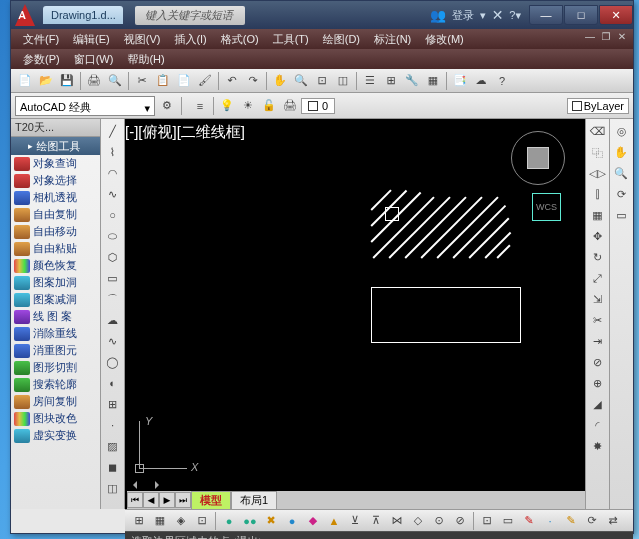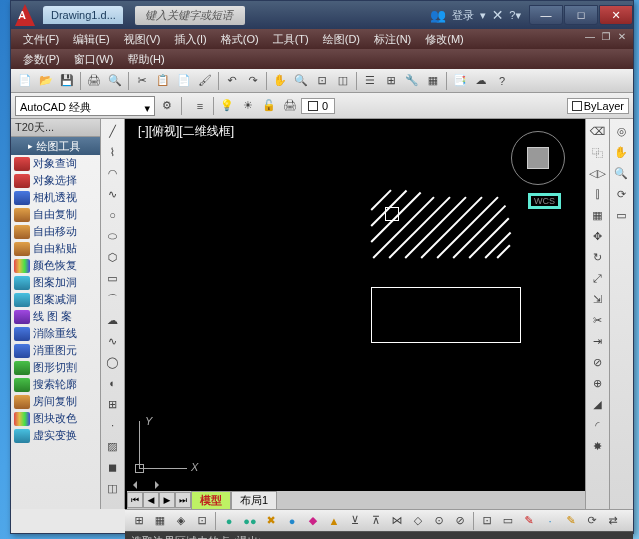--- a/index.html
+++ b/index.html
@@ -38,25 +38,25 @@
 .ic-red{background:linear-gradient(#e04848,#a02828)}
 .ic-blue{background:linear-gradient(#4878e0,#2848a0)}
 .ic-green{background:linear-gradient(#48c048,#288028)}
 .ic-orange{background:linear-gradient(#e0a048,#a06028)}
 .ic-purple{background:linear-gradient(#a048e0,#6028a0)}
 .ic-rainbow{background:linear-gradient(90deg,#e04848,#e0c048,#48e048,#4848e0)}
 .ic-cyan{background:linear-gradient(#48c0e0,#2880a0)}
 .vtoolbar{width:24px;background:linear-gradient(#f0f0f0,#d8d8d8);border-right:1px solid #999;display:flex;flex-direction:column;align-items:center;padding:2px 0;gap:1px}
 .vtb-btn{width:20px;height:20px;display:flex;align-items:center;justify-content:center;cursor:pointer;color:#444;border:1px solid transparent}
 .canvas-area{flex:1;background:#000;position:relative;overflow:hidden}
-.canvas-label{position:absolute;left:13px;top:4px;color:#fff;font-size:12px}
+.canvas-label{position:absolute;left:0;top:4px;color:#fff;font-size:15px}
 .viewcube{position:absolute;right:20px;top:12px;width:54px;height:54px}
 .viewcube-ring{width:54px;height:54px;border:1px solid #888;border-radius:50%;position:absolute}
 .viewcube-box{position:absolute;left:16px;top:16px;width:22px;height:22px;background:#999;border:1px solid #ccc}
-.wcs-label{position:absolute;right:24px;top:74px;color:#888;font-size:9px;border:3px solid #5eead4;padding:0 3px}
+.wcs-label{position:absolute;right:24px;top:74px;color:#888;font-size:9px;border:1px solid #5eead4;padding:8px 3px}
 .hatch{position:absolute;left:246px;top:80px;width:130px;height:60px}
 .hatch-line{position:absolute;background:#fff;height:1.5px;transform:rotate(-45deg);transform-origin:left center}
 .sel-box{position:absolute;left:260px;top:88px;width:14px;height:14px;border:1.5px solid #fff}
 .rect-shape{position:absolute;left:246px;top:168px;width:150px;height:56px;border:1.5px solid #fff}
 .ucs{position:absolute;left:14px;bottom:40px}
 .ucs-y{position:absolute;left:0;bottom:0;width:1px;height:48px;background:#aaa}
 .ucs-x{position:absolute;left:0;bottom:0;width:48px;height:1px;background:#aaa}
 .ucs-ylabel{position:absolute;left:6px;bottom:42px;color:#aaa;font-size:11px;font-style:italic}
 .ucs-xlabel{position:absolute;left:52px;bottom:-4px;color:#aaa;font-size:11px;font-style:italic}
 .ucs-box{position:absolute;left:-4px;bottom:-4px;width:9px;height:9px;border:1px solid #aaa}

